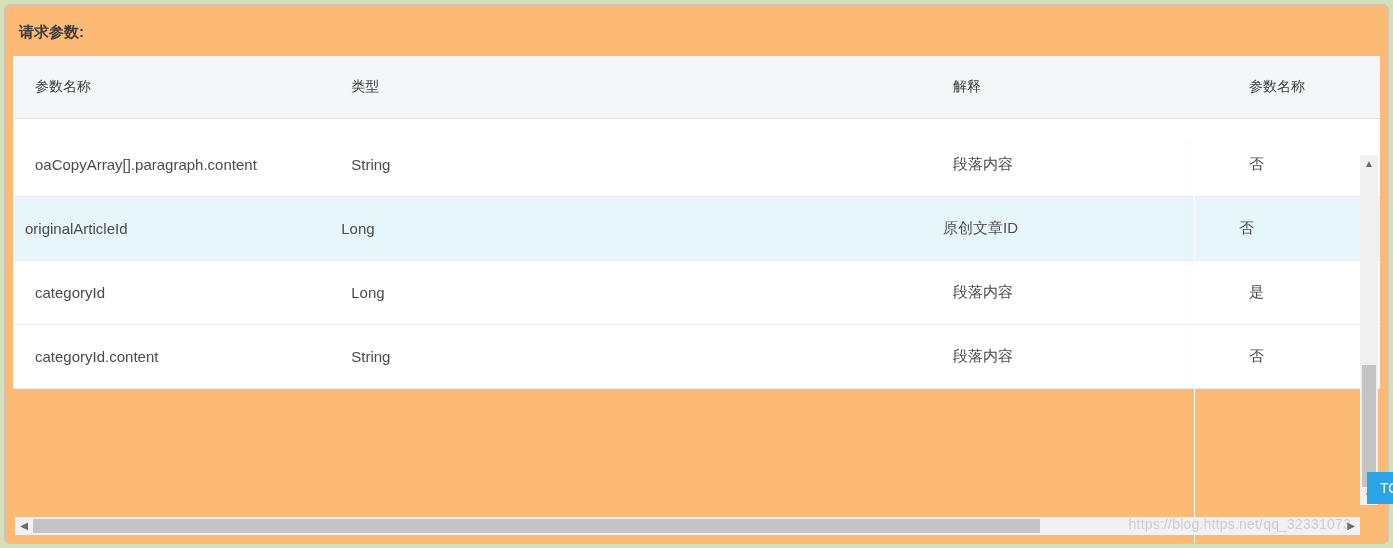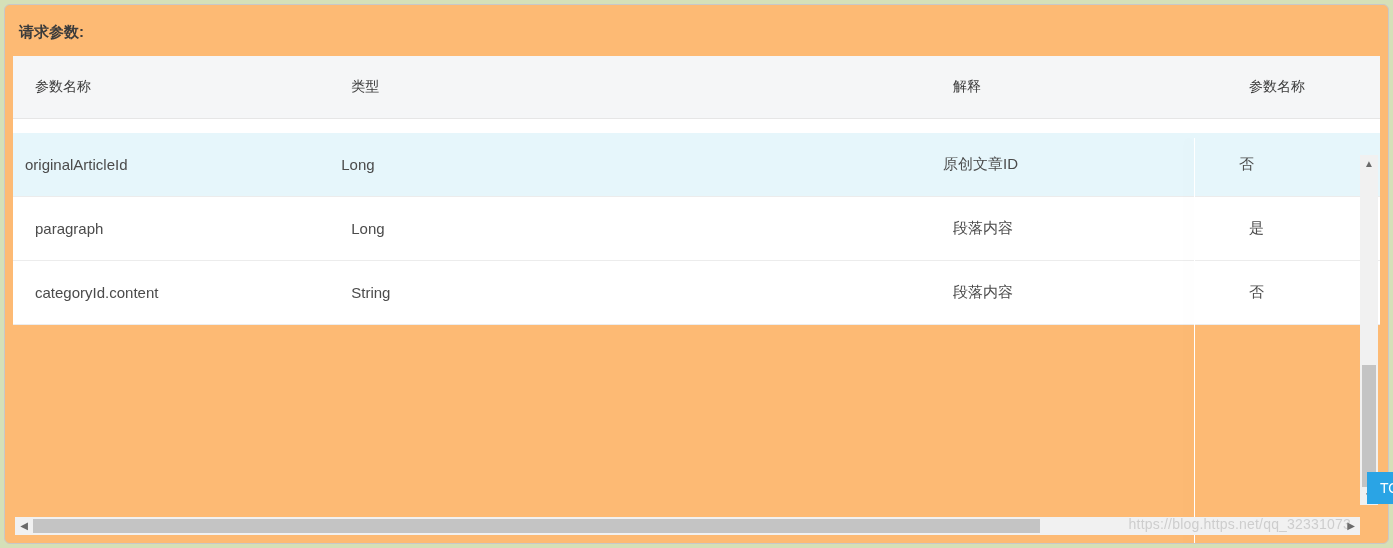--- a/index.html
+++ b/index.html
@@ -187,28 +187,34 @@
           <th>参数名称</th>
           <th>类型</th>
           <th>解释</th>
           <th>参数名称</th>
         </tr>
       </thead>
       <tbody>
         <tr class="spacer-row">
             <td colspan="4"></td>
           </tr>
+        <tr>
+          <td>oaCopyArray[].paragraph.content</td>
+          <td>String</td>
+          <td>段落内容</td>
+          <td>否</td>
+        </tr>
         <tr class="highlighted">
           <td>originalArticleId</td>
           <td>Long</td>
           <td>原创文章ID</td>
           <td>否</td>
         </tr>
         <tr>
-          <td>paragraph</td>
+          <td>categoryId</td>
           <td>Long</td>
           <td>段落内容</td>
           <td>是</td>
         </tr>
         <tr>
           <td>categoryId.content</td>
           <td>String</td>
           <td>段落内容</td>
           <td>否</td>
         </tr>

